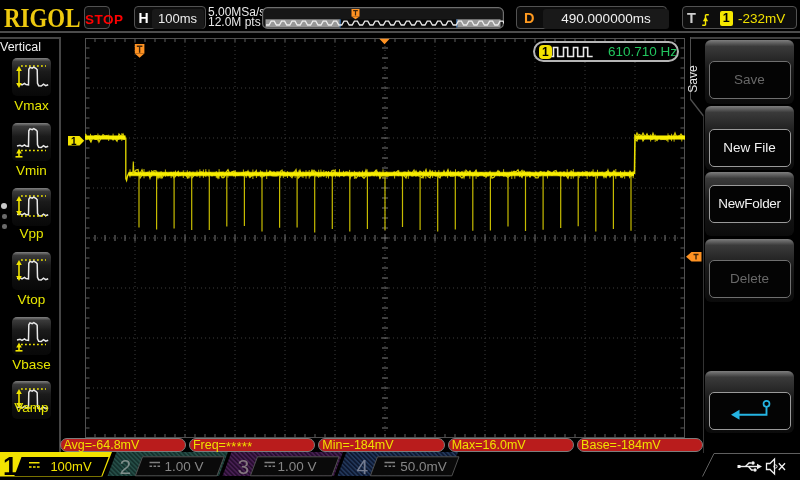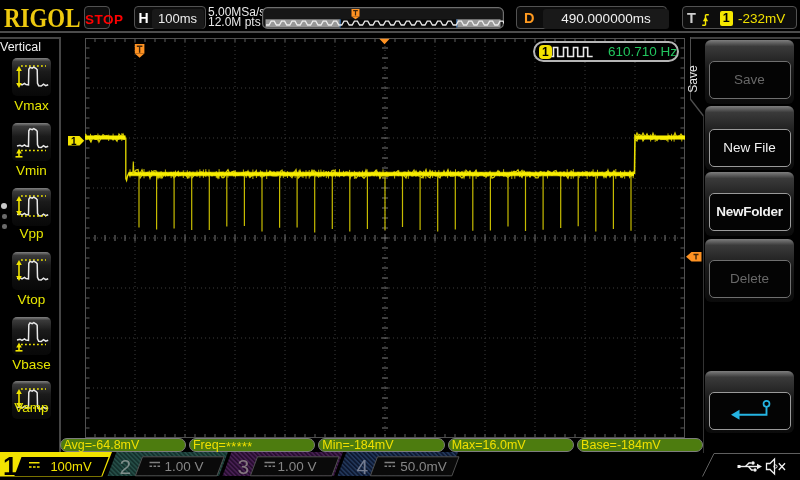--- a/index.html
+++ b/index.html
@@ -8,21 +8,21 @@
 .mbtn{width:39px;height:38px;border-radius:5px;box-sizing:border-box;
   background:linear-gradient(180deg,#828282 0%,#3a3a3a 9%,#1b1b1b 35%,#0c0c0c 75%,#080808 100%);line-height:0}
 .mlab{width:61px;text-align:center;font-size:13.5px;color:#e6e600}
 .shell{left:704.5px;width:89.5px;border-radius:6px;
   background:linear-gradient(180deg,#7e7e7e 0%,#3a3a3a 10%,#1a1a1a 45%,#0b0b0b 100%)}
 .rbtn{left:708.5px;width:82px;height:38px;background:#040404;border-radius:5px;box-sizing:border-box;
   text-align:center;line-height:36px;font-size:13.5px}
 .rbtn.on{border:1.3px solid #9a9a9a;color:#f2f2f2}
 .rbtn.off{border:1.3px solid #6f6f6f;color:#686868}
 .meas{top:437.8px;width:126.4px;height:14.4px;box-sizing:border-box;border:1px solid #7d7d7d;border-radius:7px;
-  background:#4d7c0f;color:#f0e000;font-size:12.5px;line-height:13.5px;padding-left:3px}
+  background:#b91c1c;color:#f0e000;font-size:12.5px;line-height:13.5px;padding-left:3px}
 </style></head>
 <body>
 <div class="abs" style="left:4px;top:3px;font-family:'Liberation Serif',serif;font-weight:bold;font-size:27px;color:#eec90f;letter-spacing:0px;transform:scaleX(0.85);transform-origin:0 0">RIGOL</div>
 <div class="tbox abs" style="left:84px;top:6px;width:26px;height:23px;line-height:23px"><span style="color:#ff0000;font-weight:bold;font-size:13.5px;letter-spacing:0.5px">STOP</span></div>
 <div class="tbox abs" style="left:133.5px;top:6px;width:72.5px;height:23px">
     <span class="abs" style="left:4px;top:0;line-height:23px;color:#fff;font-weight:bold;font-size:14px">H</span>
     <div class="abs" style="left:17px;top:1.5px;width:52px;height:20px;background:#191919;border-radius:3px;text-align:center;line-height:20px;color:#ececec;font-size:13px">100ms</div>
   </div>
 <div class="abs" style="left:208px;top:6.5px;font-size:12px;line-height:10.5px;color:#e8e8e8">5.00MSa/s<br>12.0M pts</div>
 <svg class="abs" style="left:262px;top:7px" width="242" height="22" xmlns="http://www.w3.org/2000/svg">
@@ -164,21 +164,21 @@
     <text x="11" y="23" transform="rotate(-90 11 23)" text-anchor="middle" font-family="Liberation Sans" font-size="12px" fill="#e8e8e8">Save</text>
   </svg>
 <div class="abs" style="left:703px;top:115px;width:1px;height:338px;background:#333"></div>
 <div class="shell abs" style="top:40px;height:63.5px"></div>
 <div class="shell abs" style="top:106.2px;height:63.5px"></div>
 <div class="shell abs" style="top:172.4px;height:63.5px"></div>
 <div class="shell abs" style="top:238.6px;height:63.5px"></div>
 <div class="shell abs" style="top:371px;height:62px"></div>
 <div class="rbtn off abs" style="top:61.3px;">Save</div>
 <div class="rbtn on abs" style="top:129px;">New File</div>
-<div class="rbtn on abs" style="top:193px;letter-spacing:-0.3px;font-weight:bold;">NewFolder</div>
+<div class="rbtn on abs" style="top:185px;letter-spacing:-0.3px;">NewFolder</div>
 <div class="rbtn off abs" style="top:259.9px;">Delete</div>
 <div class="rbtn on abs" style="top:392px;height:37.5px;line-height:0;padding:0"><svg width="82" height="37.5" xmlns="http://www.w3.org/2000/svg">
       <path d="M28,21.7H56.5V13.5" stroke="#25b4e2" stroke-width="1.9" fill="none"></path>
       <polygon points="21,21.7 29.5,16.7 29.5,26.7" fill="#25b4e2"></polygon>
       <circle cx="56.5" cy="10.8" r="3" stroke="#25b4e2" stroke-width="1.7" fill="none"></circle>
     </svg></div>
 <div class="meas abs" style="left:59.5px">Avg=-64.8mV</div>
 <div class="meas abs" style="left:188.9px">Freq=<span style="vertical-align:-1.5px;letter-spacing:0.5px">*****</span></div>
 <div class="meas abs" style="left:318.3px">Min=-184mV</div>
 <div class="meas abs" style="left:447.7px">Max=16.0mV</div>

